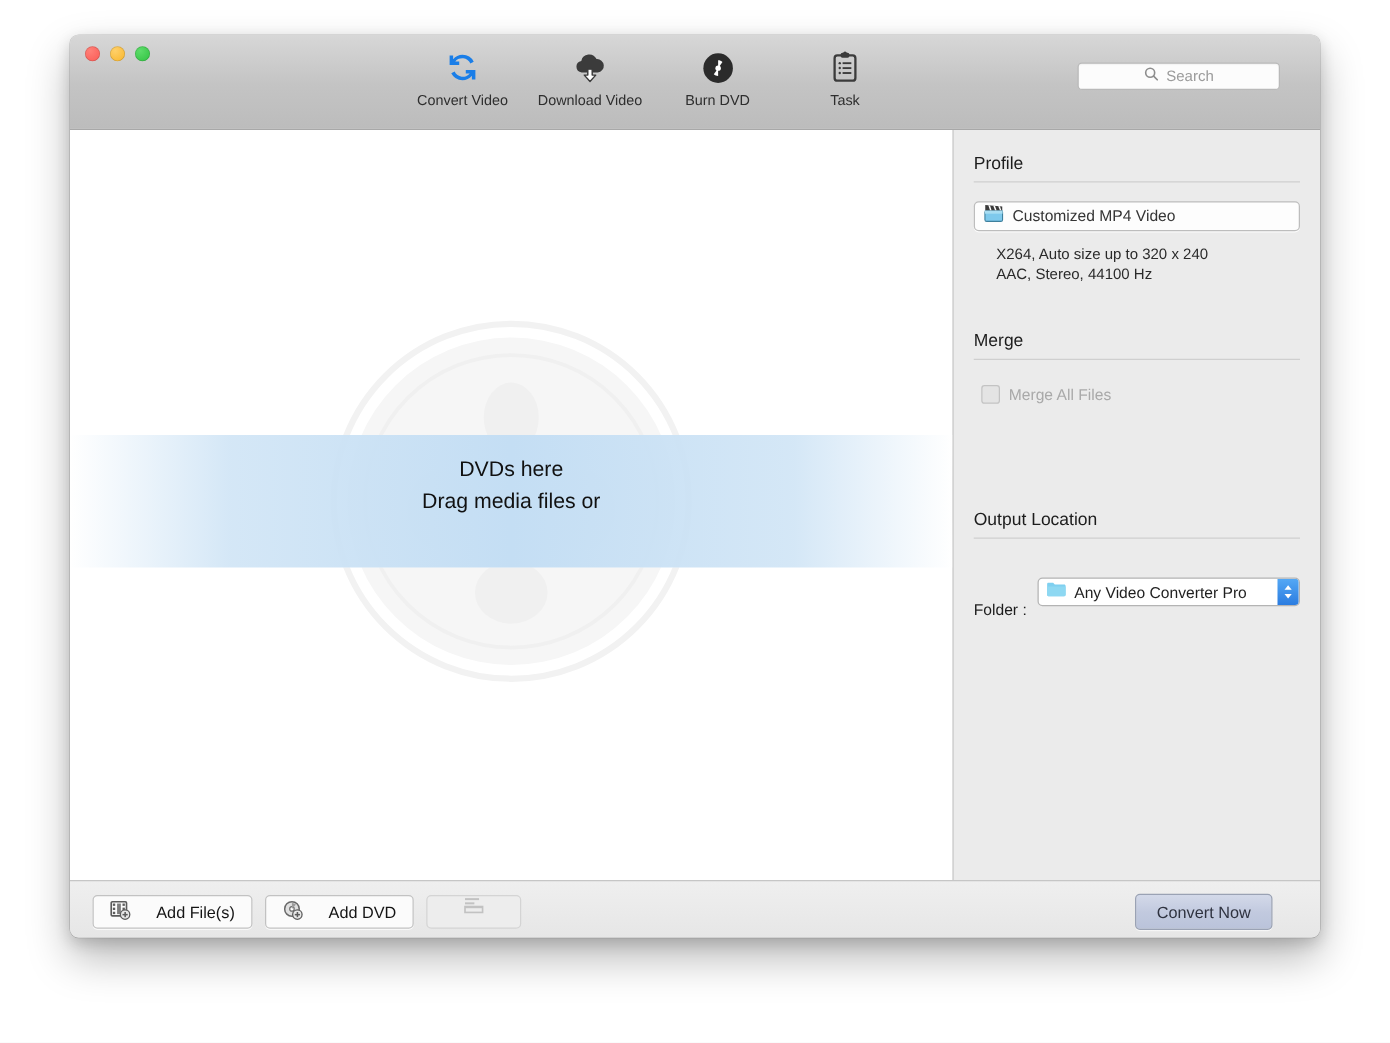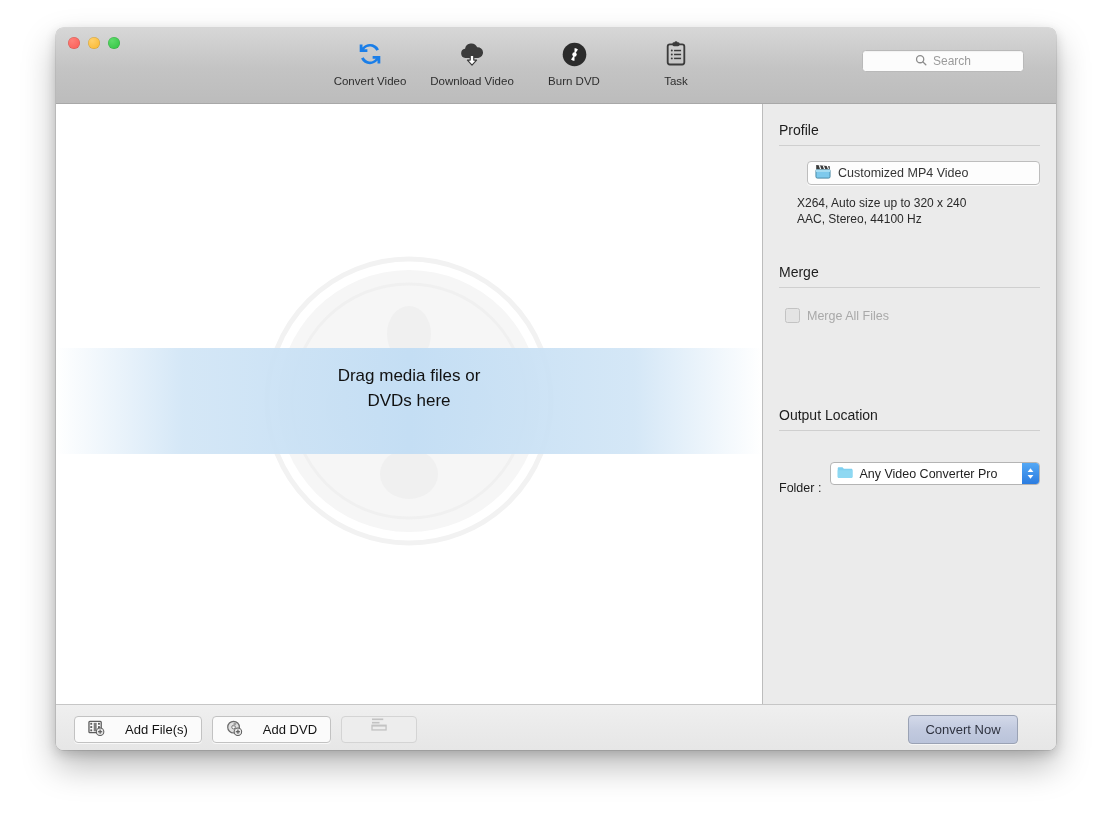--- a/index.html
+++ b/index.html
@@ -178,21 +178,20 @@
     margin-top: 15px;
     height: 22px;
     background: #fdfdfd;
     border: 1px solid #bdbdbd;
     border-radius: 4px;
     display: flex;
     align-items: center;
     padding-left: 7px;
     gap: 7px;
     box-shadow: 0 1px 0 rgba(255,255,255,0.8);
-    margin-left: 28px;
   }
   #profile-name {
     font-size: 12.5px;
     color: #353535;
   }
 
   #profile-details {
     margin-top: 10px;
     padding-left: 18px;
     font-size: 12px;
@@ -404,22 +403,22 @@
         <ellipse cx="145" cy="78" rx="22" ry="28" fill="#f0f0f0"></ellipse>
         <ellipse cx="88" cy="152" rx="26" ry="32" fill="#f0f0f0"></ellipse>
         <ellipse cx="202" cy="152" rx="26" ry="32" fill="#f0f0f0"></ellipse>
         <ellipse cx="145" cy="218" rx="29" ry="25" fill="#f0f0f0"></ellipse>
         <circle cx="145" cy="148" r="16" fill="#f3f3f3"></circle>
       </svg>
 
       <div id="drop-band"></div>
 
       <div id="drop-text">
+        <div>DVDs here</div>
         <div>Drag media files or</div>
-        <div>DVDs here</div>
       </div>
 
     </div>
 
     <div id="sidebar">
 
       <div>
         <div class="section-title">Profile</div>
         <div class="section-rule"></div>
 

